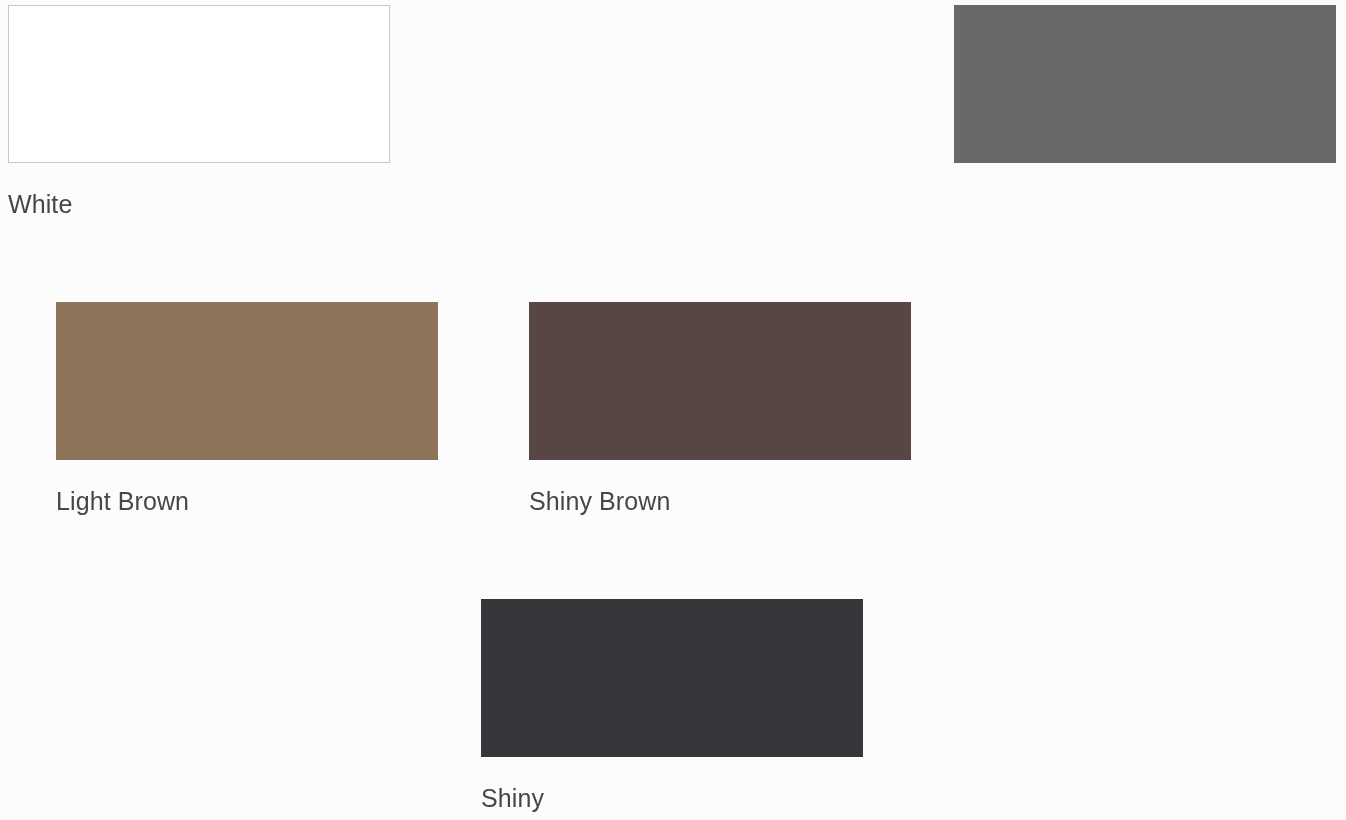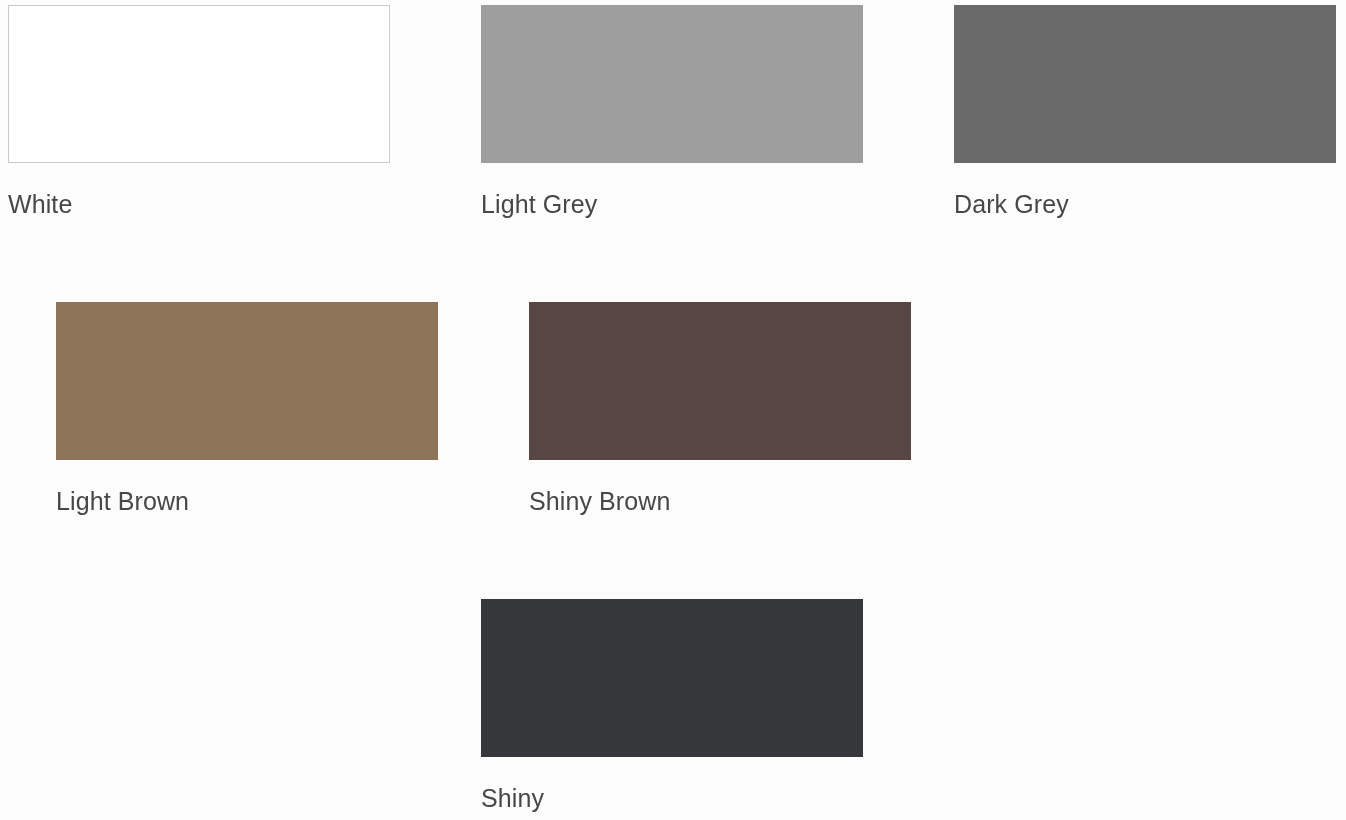--- a/index.html
+++ b/index.html
@@ -75,27 +75,22 @@
   }
 </style>
 </head>
 <body style="background-color: rgb(252, 252, 252);">
 
 <div id="swatch-grid">
     <div class="swatch-cell col-1 row-1">
       <div class="swatch-chip has-border" style="background-color: rgb(255, 255, 255); border-color: rgb(200, 200, 200);"></div>
       <div class="swatch-label">White</div>
     </div>
-    <div class="swatch-cell col-2 row-1">
-      <div class="swatch-chip" style="background-color: rgb(158, 158, 158);"></div>
-      <div class="swatch-label">Light Grey</div>
-    </div>
     <div class="swatch-cell col-3 row-1">
       <div class="swatch-chip" style="background-color: rgb(105, 105, 105);"></div>
-      <div class="swatch-label">Dark Grey</div>
     </div>
     <div class="swatch-cell col-1 row-2">
       <div class="swatch-chip" style="background-color: rgb(141, 115, 88);"></div>
       <div class="swatch-label">Light Brown</div>
     </div>
     <div class="swatch-cell col-2 row-2">
       <div class="swatch-chip" style="background-color: rgb(87, 70, 68);"></div>
       <div class="swatch-label">Shiny Brown</div>
     </div>
     <div class="swatch-cell col-2 row-3">

